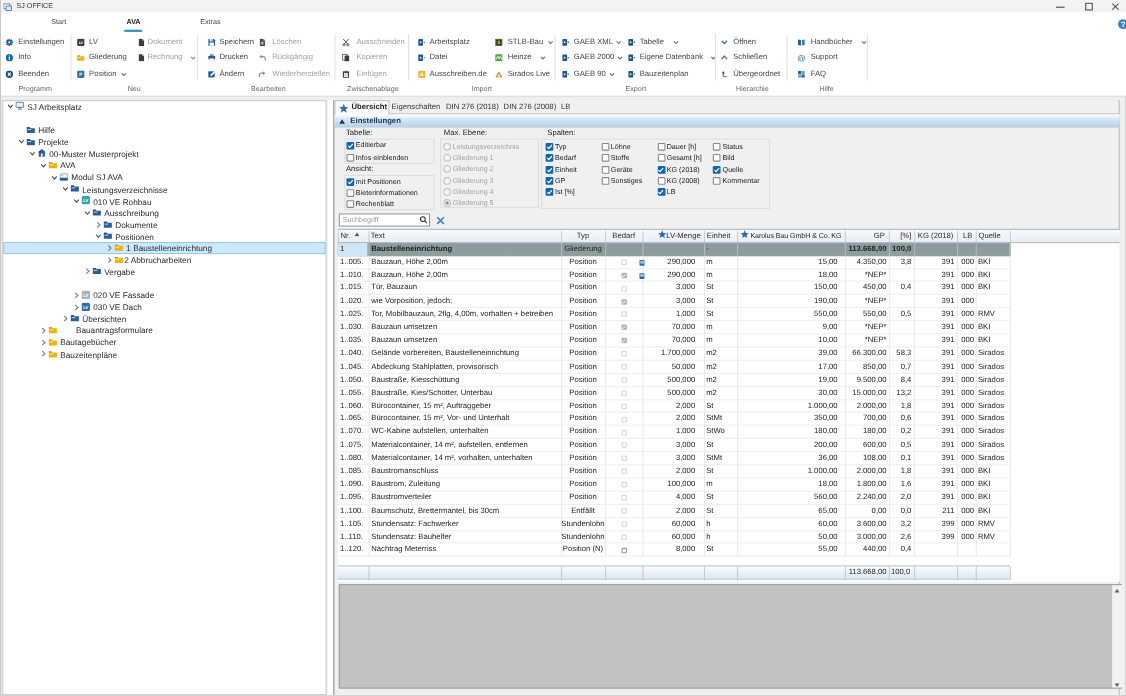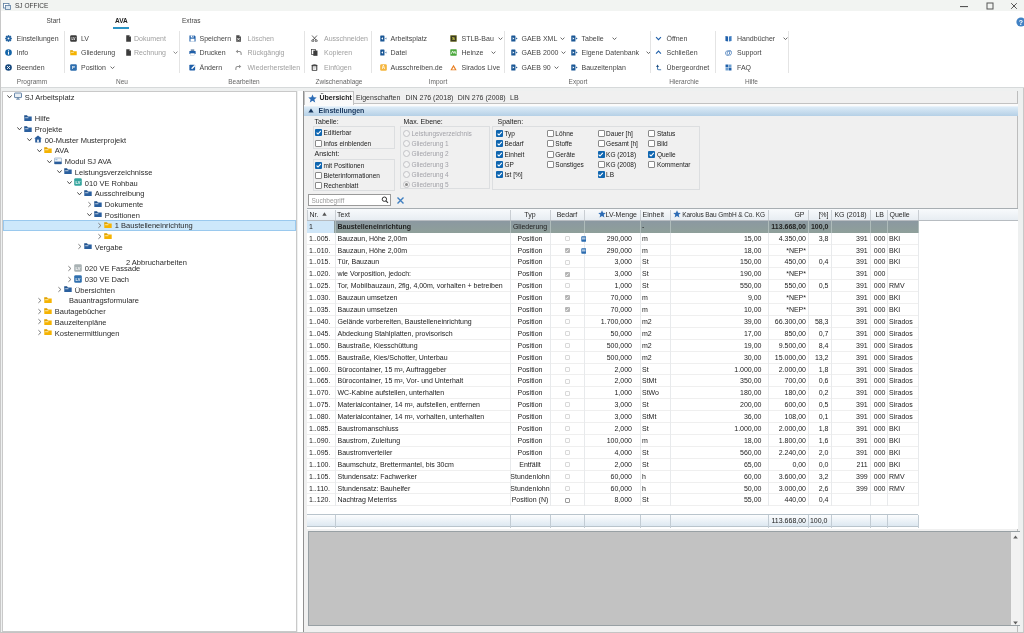--- a/index.html
+++ b/index.html
@@ -431,21 +431,21 @@
     </div>
     <div class="treerow" style="left:0;top:230.6px;width:296px;">
       <svg class="chev" style="left:94.8px;top:2px" width="7" height="7" viewBox="0 0 7 7">
         <path d="M2.4 1.2 L4.9 3.5 L2.4 5.8" stroke="#7a7a7a" stroke-width="1" fill="none"></path>
       </svg>
       <svg class="ticon" style="left:102.6px;top:1.2px" width="8" height="8" viewBox="0 0 8 8">
         <path d="M0.3 1.6 L3 1.6 L3.8 2.5 L7.7 2.5 L7.7 7 L0.3 7 Z" fill="#f5b301"></path>
         <path d="M0.3 1.6 L3 1.6 L3.8 2.5 L0.3 2.5 Z" fill="#cf9400"></path>
         <rect x="1.2" y="3.3" width="3.2" height="0.9" fill="#ffffff" opacity="0.75"></rect>
       </svg>
-      <span class="abs" style="left:125px;top:0.5px;margin-top:26px;">2 Abbrucharbeiten</span>
+      <span class="abs" style="left:112px;top:0.5px;">2 Abbrucharbeiten</span>
     </div>
     <div class="treerow" style="left:0;top:241.3px;width:296px;">
       <svg class="chev" style="left:74.8px;top:2px" width="7" height="7" viewBox="0 0 7 7">
         <path d="M2.4 1.2 L4.9 3.5 L2.4 5.8" stroke="#7a7a7a" stroke-width="1" fill="none"></path>
       </svg>
       <svg class="ticon" style="left:82.6px;top:1.2px" width="8" height="8" viewBox="0 0 8 8">
         <path d="M0.3 1.6 L3 1.6 L3.8 2.5 L7.7 2.5 L7.7 7 L0.3 7 Z" fill="#2a5f9e"></path>
         <path d="M0.3 1.6 L3 1.6 L3.8 2.5 L0.3 2.5 Z" fill="#1d4a80"></path>
         <rect x="1.2" y="3.3" width="3.2" height="0.9" fill="#ffffff" opacity="0.75"></rect>
       </svg>
@@ -507,31 +507,20 @@
     <div class="treerow" style="left:0;top:316.4px;width:296px;">
       <svg class="chev" style="left:34.8px;top:2px" width="7" height="7" viewBox="0 0 7 7">
         <path d="M2.4 1.2 L4.9 3.5 L2.4 5.8" stroke="#7a7a7a" stroke-width="1" fill="none"></path>
       </svg>
       <svg class="ticon" style="left:42.599999999999994px;top:1.2px" width="8" height="8" viewBox="0 0 8 8">
         <path d="M0.3 1.6 L3 1.6 L3.8 2.5 L7.7 2.5 L7.7 7 L0.3 7 Z" fill="#f5b301"></path>
         <path d="M0.3 1.6 L3 1.6 L3.8 2.5 L0.3 2.5 Z" fill="#cf9400"></path>
         <rect x="1.2" y="3.3" width="3.2" height="0.9" fill="#ffffff" opacity="0.75"></rect>
       </svg>
       <span class="abs" style="left:53.8px;top:0.5px;">Bauzeitenpläne</span>
-    </div>
-    <div class="treerow" style="left:0;top:327.1px;width:296px;">
-      <svg class="chev" style="left:34.8px;top:2px" width="7" height="7" viewBox="0 0 7 7">
-        <path d="M2.4 1.2 L4.9 3.5 L2.4 5.8" stroke="#7a7a7a" stroke-width="1" fill="none"></path>
-      </svg>
-      <svg class="ticon" style="left:42.599999999999994px;top:1.2px" width="8" height="8" viewBox="0 0 8 8">
-        <path d="M0.3 1.6 L3 1.6 L3.8 2.5 L7.7 2.5 L7.7 7 L0.3 7 Z" fill="#f5b301"></path>
-        <path d="M0.3 1.6 L3 1.6 L3.8 2.5 L0.3 2.5 Z" fill="#cf9400"></path>
-        <rect x="1.2" y="3.3" width="3.2" height="0.9" fill="#ffffff" opacity="0.75"></rect>
-      </svg>
-      <span class="abs" style="left:53.8px;top:0.5px;">Kostenermittlungen</span>
     </div>
     <div class="abs" style="left:296.5px;top:90.5px;width:5.5px;height:541.5px;background:#fff;"></div>
     <div class="abs" style="left:302px;top:90.5px;width:715px;height:541.5px;background:#f0f0f0;border-left:1px solid #909090;border-right:1px solid #bdbdbd;"></div>
     <div class="abs" style="left:303px;top:91px;width:714px;height:13px;font-size:7px;color:#333;"></div>
     <div class="abs" style="left:303px;top:103px;width:714px;height:1px;background:#c2c2c2;"></div>
     <div class="abs" style="left:303px;top:103.5px;width:714px;height:2px;background:#fbfbfb;"></div>
     <div class="abs" style="left:303px;top:91px;width:49.5px;height:13.5px;background:#fafafa;border:1px solid #c2c2c2;border-bottom:none;"></div>
     <svg class="abs" style="left:306.5px;top:93.5px" width="9" height="9" viewBox="0 0 9 9">
       <path d="M4.5 0.4 L5.7 3.2 L8.7 3.4 L6.4 5.4 L7.2 8.4 L4.5 6.7 L1.8 8.4 L2.6 5.4 L0.3 3.4 L3.3 3.2 Z" fill="#2d6cb5"></path>
     </svg>

